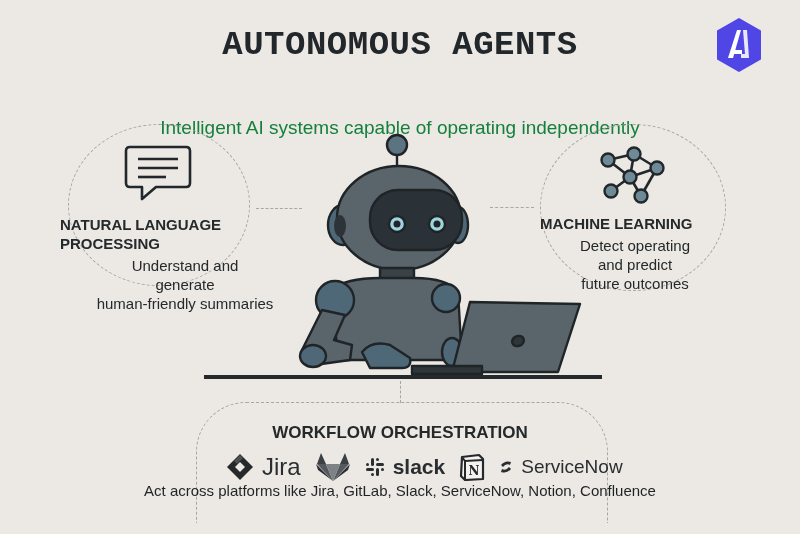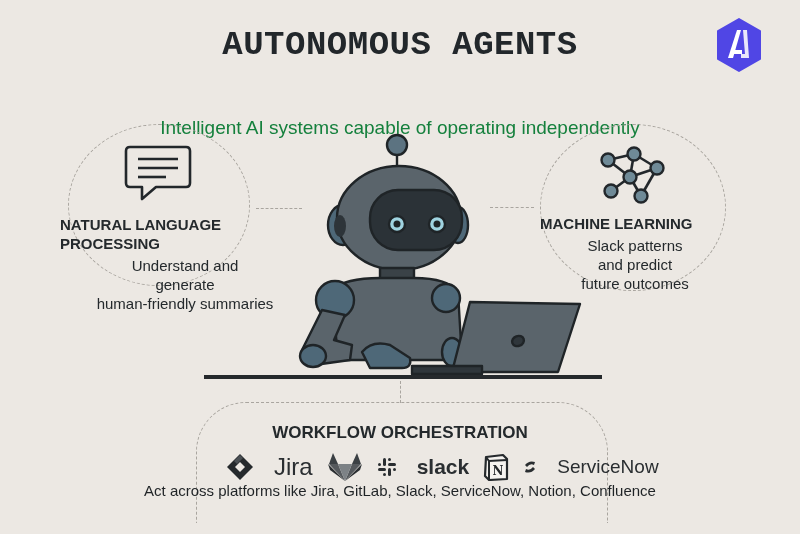--- a/index.html
+++ b/index.html
@@ -41,21 +41,21 @@
       border-radius: 50px 50px 0 0;
     }
     .orch-title {
       position: absolute; left: 0; width: 800px; top: 423px;
       text-align: center; font-weight: bold; font-size: 17px; color: #24292c;
     }
     .logos-row {
       position: absolute; left: 226px; top: 444px; height: 32px;
       display: flex; align-items: center; gap: 14px;
     }
-    .brand { display: flex; align-items: center; gap: 20px; color: #2a2e31; margin-top: 13px; }
+    .brand { display: flex; align-items: center; gap: 8px; color: #2a2e31; margin-top: 13px; }
     .brand-jira { font-size: 24px; }
     .brand-slack { font-size: 21px; font-weight: bold; justify-content: space-between; }
     .brand-conf { font-size: 19px; }
     .platforms {
       position: absolute; left: 0; width: 800px; top: 482px;
       text-align: center; font-size: 15px; color: #1f2326;
     }
     .desk { position: absolute; left: 204px; top: 375px; width: 398px; height: 4px; background: #25292c; }
   </style>
 </head>
@@ -104,21 +104,21 @@
     <circle cx="12" cy="16" r="6.5"></circle>
     <circle cx="38" cy="10" r="6.5"></circle>
     <circle cx="34" cy="33" r="6.5"></circle>
     <circle cx="61" cy="24" r="6.5"></circle>
     <circle cx="15" cy="47" r="6.5"></circle>
     <circle cx="45" cy="52" r="6.5"></circle>
   </g>
 </svg>
 <div class="feature-title" style="left:540px; width:190px; top:214px;">MACHINE LEARNING</div>
 <div class="feature-desc" style="left:540px; width:190px; top:236px;">
-  <div>Slack patterns</div>
+  <div>Detect operating</div>
   <div>and predict</div>
   <div>future outcomes</div>
 </div>
 <div class="dash-h" style="left:490px; top:207px; width:44px;"></div>
 
 <svg style="position:absolute; left:290px; top:128px;" width="300" height="250" viewBox="290 128 300 250">
   <g stroke="#1f2427" stroke-width="2.4" stroke-linejoin="round">
 
     <line x1="397" y1="156" x2="397" y2="170"></line>
     <circle cx="397" cy="145" r="10" fill="#5c7381"></circle>

